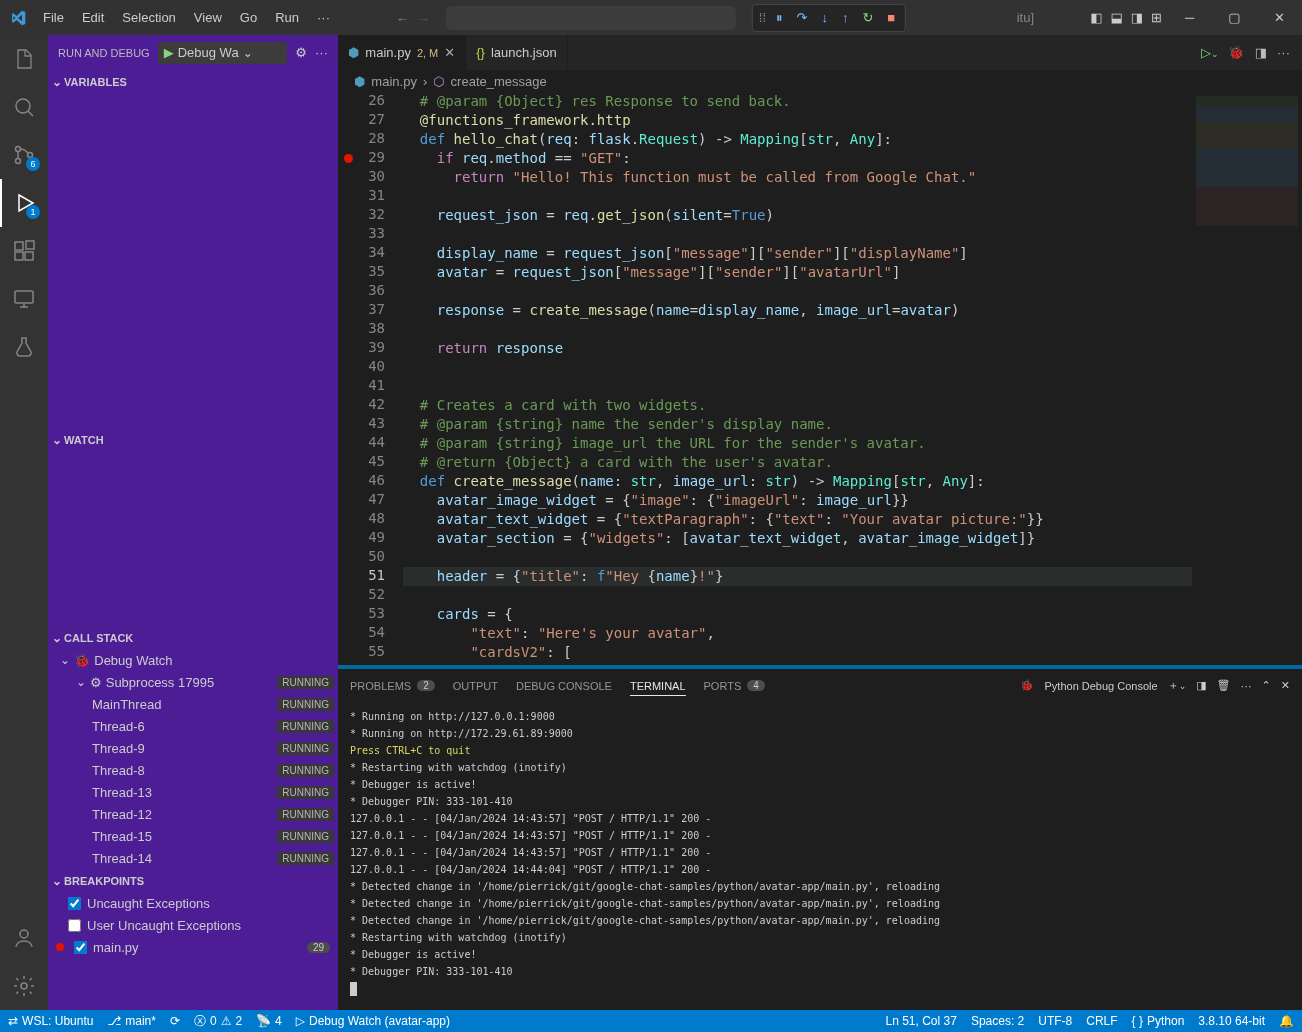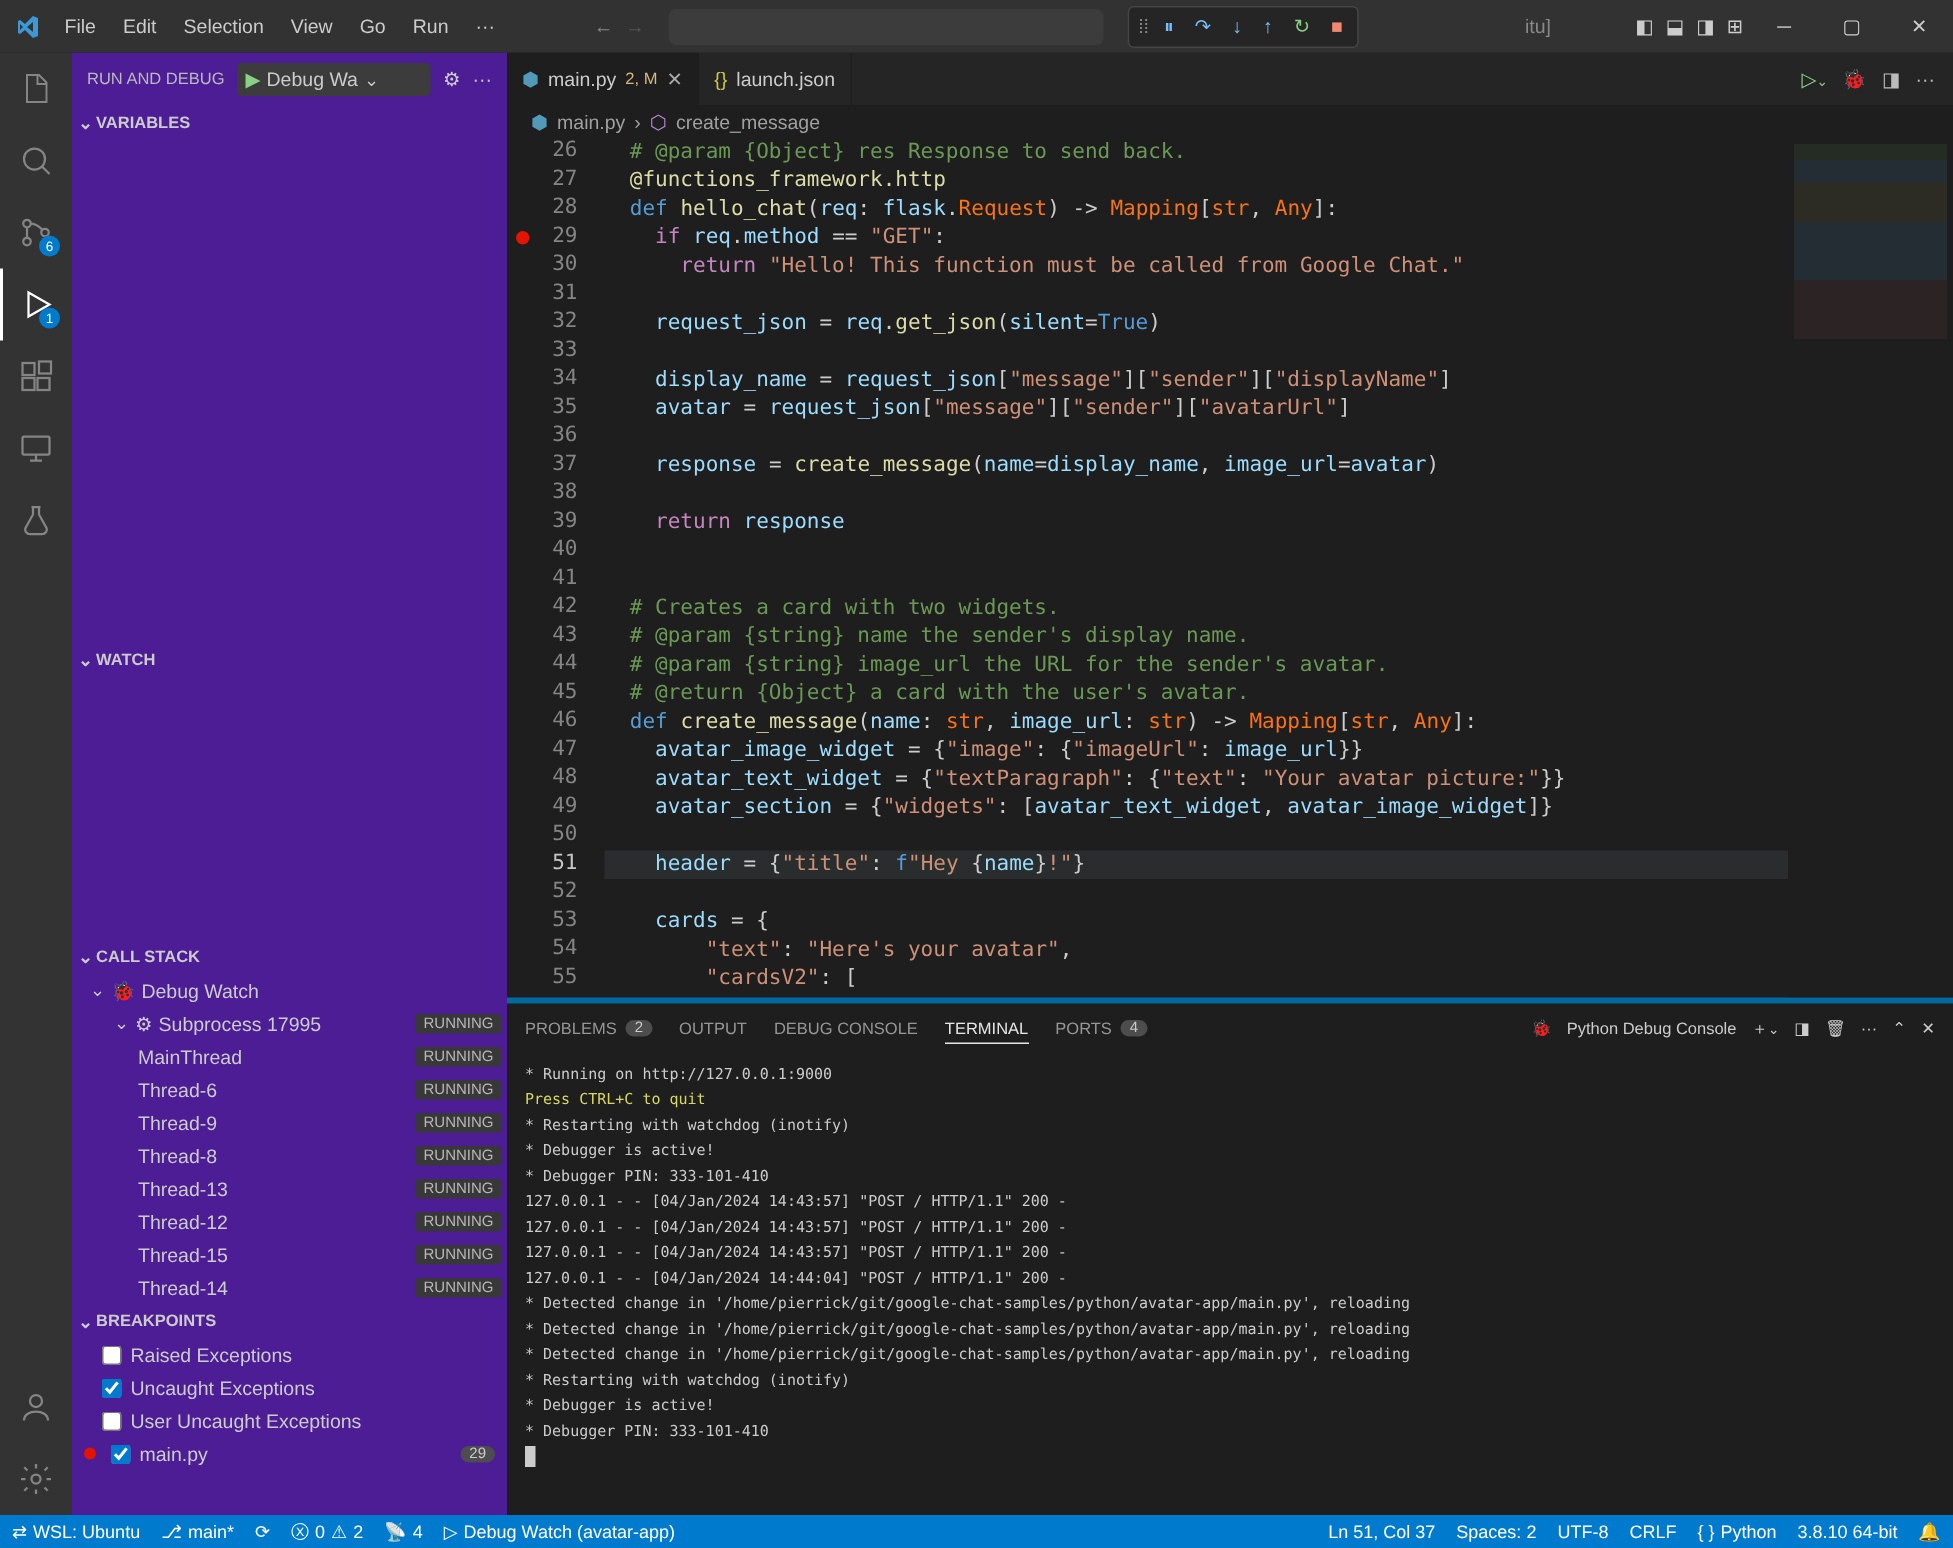--- a/index.html
+++ b/index.html
@@ -49,21 +49,21 @@
 .bp-dot { position: absolute; left: 6px; top: 5px; width: 9px; height: 9px; background: #e51400; border-radius: 50%; }
 .code-lines { font-family: Consolas, monospace; font-size: 14px; line-height: 19px; white-space: pre; flex: 1; }
 .code-lines div { height: 19px; }
 .current-line { background: #2a2d2e; }
 .minimap { width: 110px; background: #1e1e1e; }
 .minimap-content { margin: 4px; height: 130px; background: linear-gradient(#2a3a2a 0 8%, #2a3a4a 8% 20%, #3a3a2a 20% 40%, #2a3a4a 40% 70%, #3a2a2a 70% 100%); opacity: 0.5; }
 .c-comment { color: #6A9955; }
 .c-keyword { color: #569cd6; }
 .c-keyword2 { color: #c586c0; }
 .c-func { color: #dcdcaa; }
-.c-class { color: #f97316; }
+.c-class { color: #5eead4; }
 .c-str { color: #ce9178; }
 .c-var { color: #9cdcfe; }
 .c-const { color: #569cd6; }
 .c-deco { color: #dcdcaa; }
 .panel { height: 345px; border-top: 4px solid #0369a1; background: #1e1e1e; display: flex; flex-direction: column; }
 .panel-tabs { height: 33px; display: flex; align-items: center; padding: 0 12px; gap: 18px; font-size: 11px; color: #969696; }
 .panel-tab { cursor: pointer; display: flex; align-items: center; gap: 6px; }
 .panel-tab.active { color: #e7e7e7; border-bottom: 1px solid #e7e7e7; padding-bottom: 3px; margin-top: 4px; }
 .panel-actions { margin-left: auto; display: flex; align-items: center; gap: 10px; color: #ccc; }
 .count-badge { background: #4d4d4d; border-radius: 10px; font-size: 10px; padding: 0 6px; color: #ccc; }
@@ -275,24 +275,20 @@
             <span class="running-tag">RUNNING</span>
           </div>
         </div>
     </div>
     <div class="section">
       <div class="section-h">
           <span class="chev">⌄</span>
           <span>BREAKPOINTS</span>
         </div>
       <div class="section-body" id="breakpoints">
-          <div class="bp-item">
-            <input type="checkbox" style="">
-            <span>Raised Exceptions</span>
-          </div>
           <div class="bp-item">
             <input type="checkbox" checked="" style="">
             <span>Uncaught Exceptions</span>
           </div>
           <div class="bp-item">
             <input type="checkbox" style="">
             <span>User Uncaught Exceptions</span>
           </div>
           <div class="bp-item">
             <span style="width:8px;height:8px;background:#e51400;border-radius:50%;margin-left:-12px;margin-right:4px"></span>
@@ -390,20 +386,21 @@
           <span>＋<span style="font-size:9px">⌄</span></span>
           <span>◨</span>
           <span>🗑</span>
           <span>···</span>
           <span>⌃</span>
           <span>✕</span>
         </div>
       </div>
       <div class="terminal" id="terminal">
           <div> * Running on http://127.0.0.1:9000</div>
+          <div> * Running on http://172.29.61.89:9000</div>
           <div class="term-yellow">Press CTRL+C to quit</div>
           <div> * Restarting with watchdog (inotify)</div>
           <div> * Debugger is active!</div>
           <div> * Debugger PIN: 333-101-410</div>
           <div>127.0.0.1 - - [04/Jan/2024 14:43:57] "POST / HTTP/1.1" 200 -</div>
           <div>127.0.0.1 - - [04/Jan/2024 14:43:57] "POST / HTTP/1.1" 200 -</div>
           <div>127.0.0.1 - - [04/Jan/2024 14:43:57] "POST / HTTP/1.1" 200 -</div>
           <div>127.0.0.1 - - [04/Jan/2024 14:44:04] "POST / HTTP/1.1" 200 -</div>
           <div> * Detected change in '/home/pierrick/git/google-chat-samples/python/avatar-app/main.py', reloading</div>
           <div> * Detected change in '/home/pierrick/git/google-chat-samples/python/avatar-app/main.py', reloading</div>

